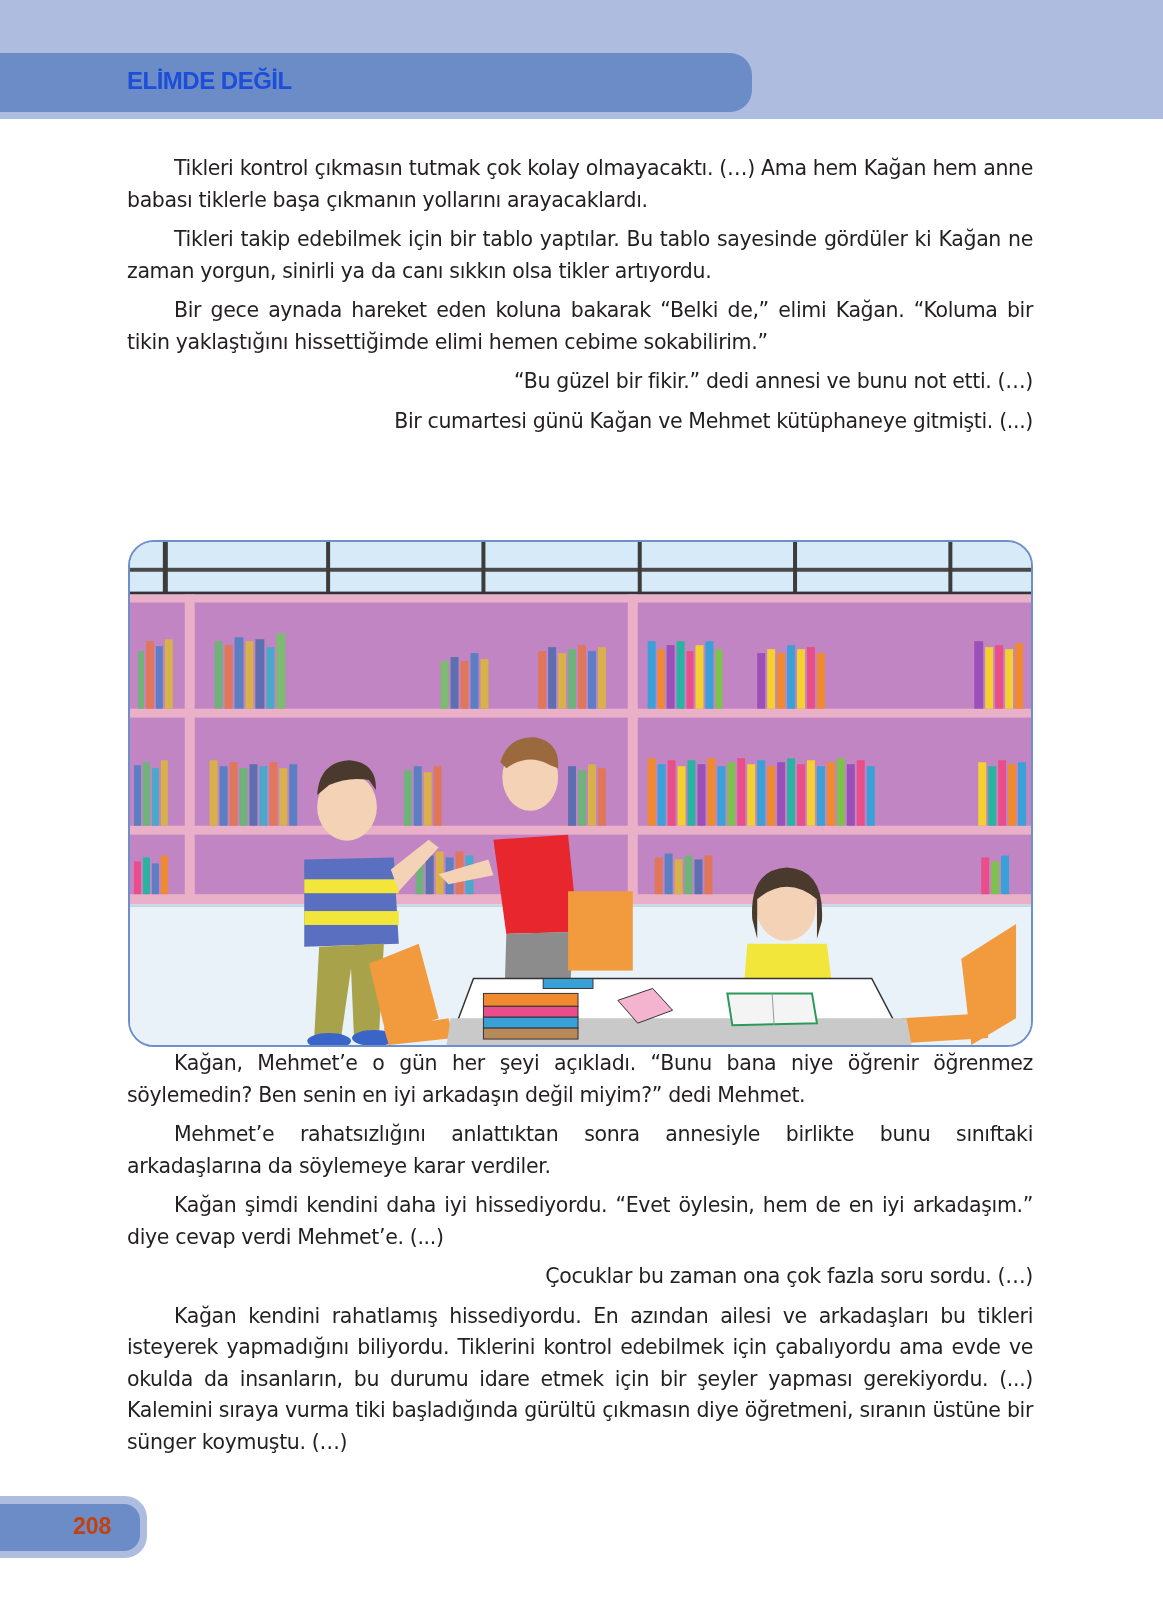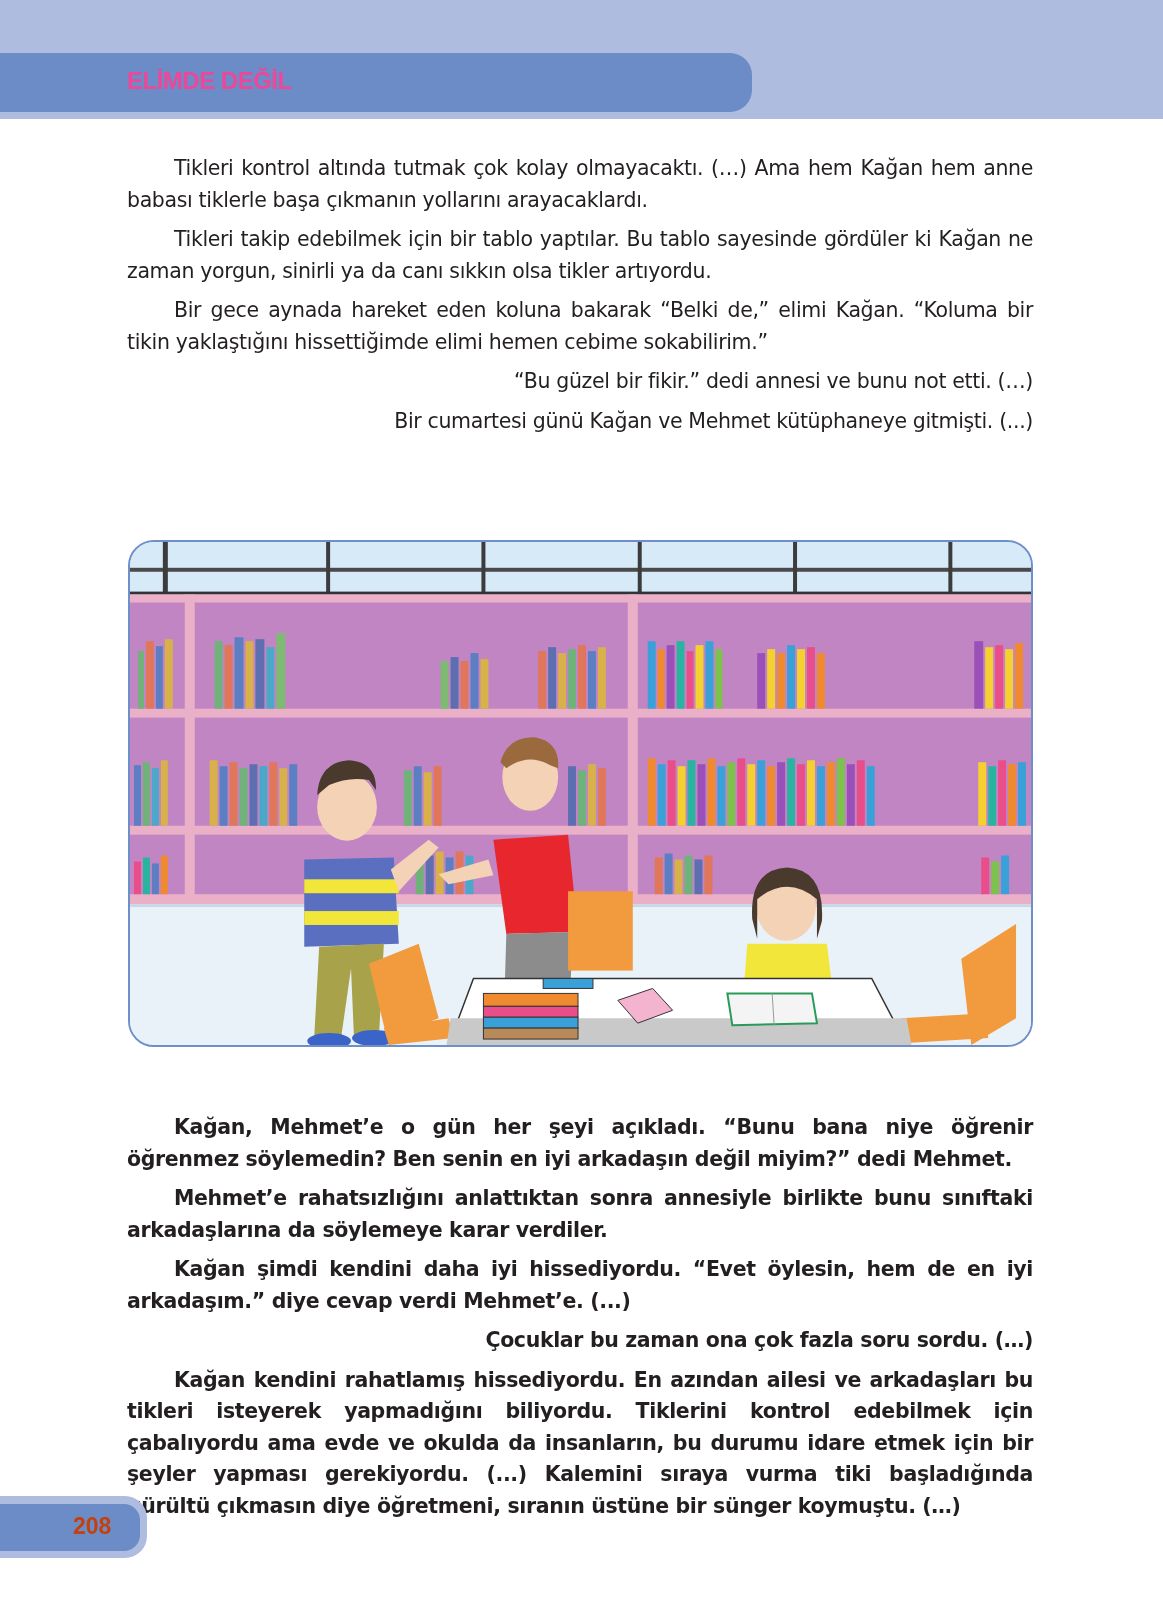--- a/index.html
+++ b/index.html
@@ -15,38 +15,38 @@
   }
   .title-tab {
     position: absolute; left: 0; top: 53px; width: 752px; height: 59px;
     background: #6C8CC7;
     border-radius: 0 22px 22px 0;
   }
   .title-text {
     position: absolute; left: 127px; top: 67px;
     font-family: "Liberation Sans", sans-serif;
     font-weight: bold; font-size: 24px; letter-spacing: -0.5px;
-    color: #ec4899;
+    color: #1d4ed8;
   }
   .text-block {
     position: absolute; left: 127px; width: 906px;
     font-family: "DejaVu Sans", sans-serif;
     font-size: 20.5px; line-height: 31.5px;
     letter-spacing: -0.35px; word-spacing: 0px;
     color: #231f20;
   }
   .text-block p {
     margin: 0 0 8px 0;
     text-indent: 47px;
     text-align: justify;
     -webkit-hyphens: none; hyphens: none;
   }
   .text-block p.last-left { text-align: right; }
   .block-1 { top: 153px; }
-  .block-2 { top: 1112px; font-weight: bold; }
+  .block-2 { top: 1048px; }
   .illustration {
     position: absolute; left: 128px; top: 540px; width: 905px; height: 507px;
     border: 2px solid #6F8FCB; box-sizing: border-box;
     border-radius: 26px; overflow: hidden;
     background: #dfeefa;
   }
   .illustration svg { display: block; width: 100%; height: 100%; }
   .page-pill-outer {
     position: absolute; left: 0; top: 1496px; width: 147px; height: 62px;
     background: #AEBCE0; border-radius: 0 22px 22px 0;
@@ -62,21 +62,21 @@
   }
 </style>
 </head>
 <body>
 
 <div class="top-band"></div>
 <div class="title-tab"></div>
 <div class="title-text">ELİMDE DEĞİL</div>
 
 <div class="text-block block-1">
-  <p>Tikleri kontrol altında tutmak çok kolay olmayacaktı. (…) Ama hem Kağan hem anne babası tiklerle başa çıkmanın yollarını arayacaklardı.</p>
+  <p>Tikleri kontrol çıkmasın tutmak çok kolay olmayacaktı. (…) Ama hem Kağan hem anne babası tiklerle başa çıkmanın yollarını arayacaklardı.</p>
   <p>Tikleri takip edebilmek için bir tablo yaptılar. Bu tablo sayesinde gördüler ki Kağan ne zaman yorgun, sinirli ya da canı sıkkın olsa tikler artıyordu.</p>
   <p>Bir gece aynada hareket eden koluna bakarak “Belki de,” elimi Kağan. “Koluma bir tikin yaklaştığını hissettiğimde elimi hemen cebime sokabilirim.”</p>
   <p class="last-left">“Bu güzel bir fikir.” dedi annesi ve bunu not etti. (…)</p>
   <p class="last-left">Bir cumartesi günü Kağan ve Mehmet kütüphaneye gitmişti. (...)</p>
 </div>
 
 <div class="illustration">
   <svg viewBox="0 0 905 507" preserveAspectRatio="none">
 
     <rect x="0" y="0" width="905" height="52" fill="#d7eaf8"></rect>

